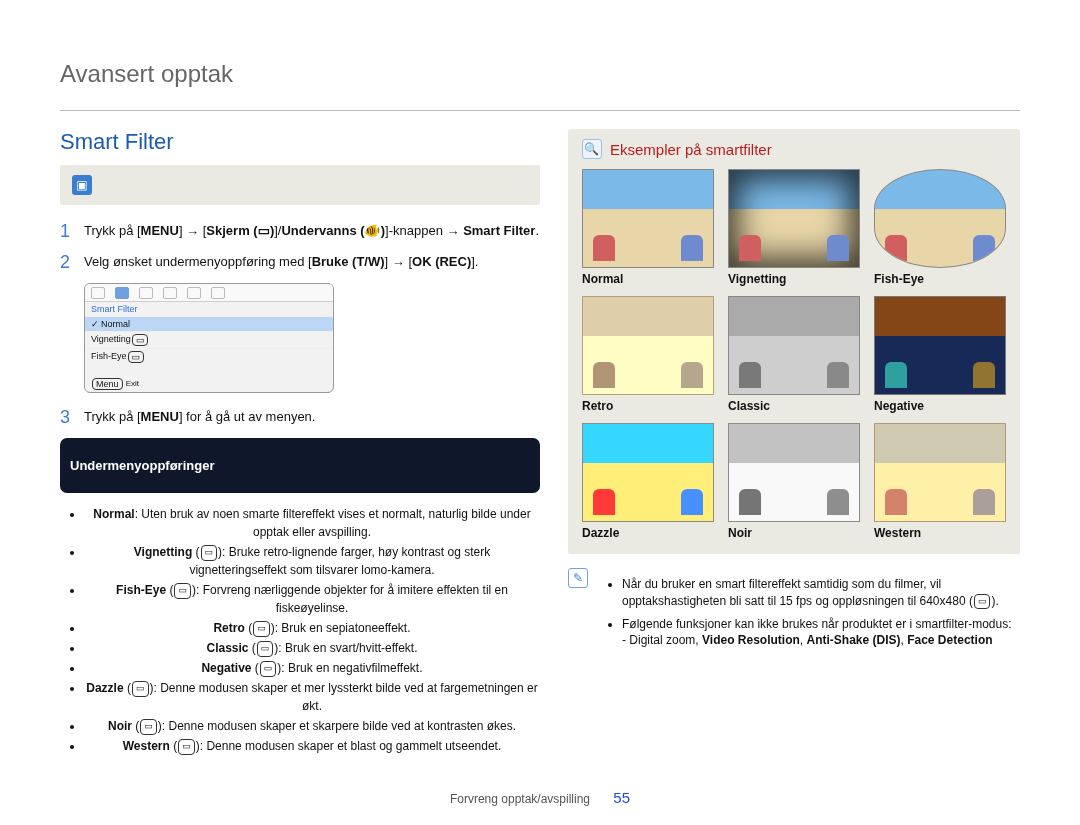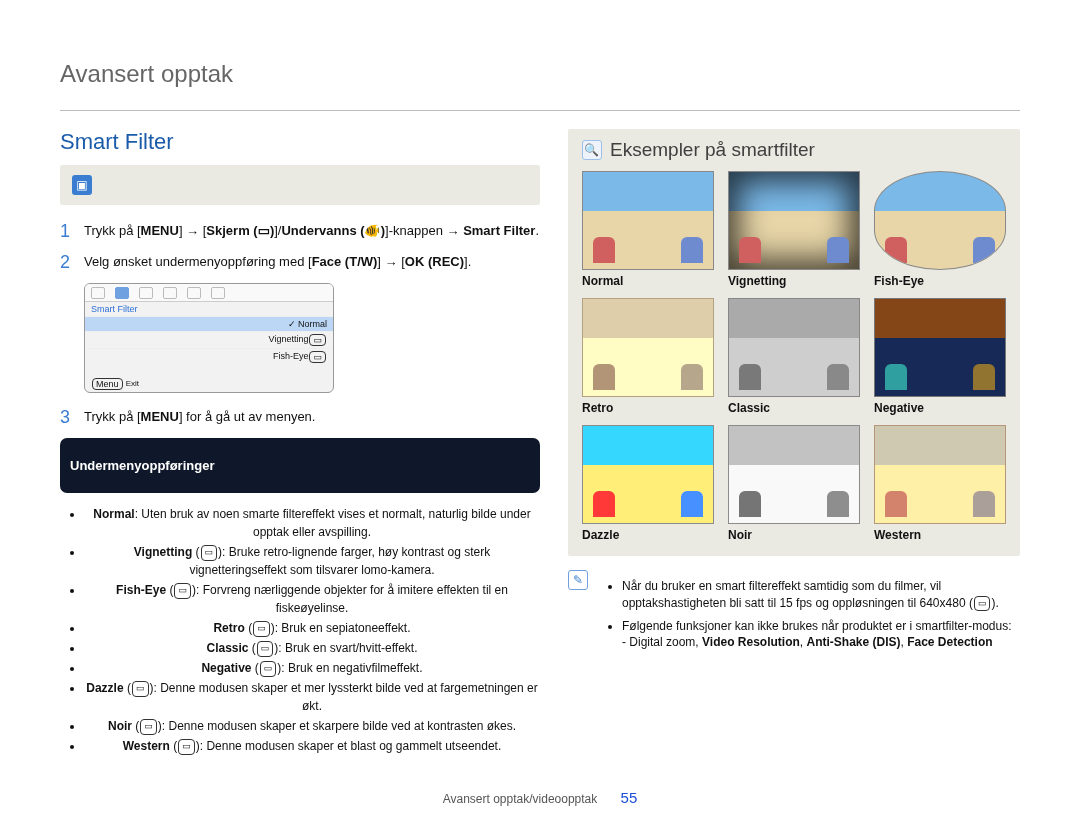--- a/index.html
+++ b/index.html
@@ -82,21 +82,21 @@
   }
   .screenshot .tabbar .tab {
     width:14px; height:12px; border:1px solid #bbb; border-radius:2px;
   }
   .screenshot .tabbar .tab.active { background:#6fa0e0; border-color:#6fa0e0; }
   .screenshot .heading {
     color:#2c6fd6; font-size:9px; padding:2px 6px;
   }
   .screenshot .row {
     padding:2px 6px; border-top:1px solid #eee;
-    display:flex; justify-content:flex-end;
+    display:flex; justify-content:flex-start;
   }
   .screenshot .row.sel { background:#bcd7f5; }
   .screenshot .footer {
     position:absolute; bottom:2px; left:6px; font-size:8px;text-align:center;
   }
   .subhead-bar {
     background:#0f172a;
     color:#fff;
     font-weight:bold;
     padding:20px 10px;
@@ -118,21 +118,21 @@
   }
   
   .example-box {
     background:#eae9e2;
     padding:10px 14px 14px 14px;
     border-radius:2px;
   }
   .example-head {
     display:flex; align-items:center; gap:8px; margin-bottom:10px;
   }
-  .example-head .label { color:#404040; font-size:19px; }
+  .example-head .label { color:#b91c1c; font-size:15px; }
   .thumb-grid {
     display:grid;
     grid-template-columns: repeat(3, 1fr);
     gap:10px 14px;
   }
   .thumb {
     display:flex; flex-direction:column; gap:4px;
   }
   .thumb .img {
     width:100%; aspect-ratio: 4/3;
@@ -191,21 +191,21 @@
       <div class="info-icon">▣</div>
     </div>
 
     <div id="steps">
         <div class="step">
           <div class="step-num">1</div>
     <div class="step-body">Trykk på [<b>MENU</b>] → [<b>Skjerm (▭)</b>]/<b>Undervanns (🐠)</b>]-knappen → <b>Smart Filter</b>.</div>
         </div>
         <div class="step">
           <div class="step-num">2</div>
-    <div class="step-body">Velg ønsket undermenyoppføring med [<b>Face (T/W)</b>] → [<b>OK (REC)</b>].</div>
+    <div class="step-body">Velg ønsket undermenyoppføring med [<b>Bruke (T/W)</b>] → [<b>OK (REC)</b>].</div>
         </div>
       </div>
 
     <div class="screenshot">
       <div class="tabbar">
         <div class="tab"></div>
         <div class="tab active"></div>
         <div class="tab"></div>
         <div class="tab"></div>
         <div class="tab"></div>
@@ -300,15 +300,15 @@
       <div class="info-icon" style="background:#fff;border:1px solid #6fa0e0;color:#3b7dd1">✎</div>
       <ul id="rnotes">
           <li>Når du bruker en smart filtereffekt samtidig som du filmer, vil opptakshastigheten bli satt til 15 fps og oppløsningen til 640x480 (<span class="badge">▭</span>).</li>
           <li>Følgende funksjoner kan ikke brukes når produktet er i smartfilter-modus:<br>- Digital zoom, <b>Video Resolution</b>, <b>Anti-Shake (DIS)</b>, <b>Face Detection</b></li>
         </ul>
     </div>
   </div>
 </div>
 
 <div class="footer-line">
-  <span>Avansert opptak/videoopptak</span>
+  <span>Forvreng opptak/avspilling</span>
   <span class="pg">55</span>
 </div>
 
 </body></html>

